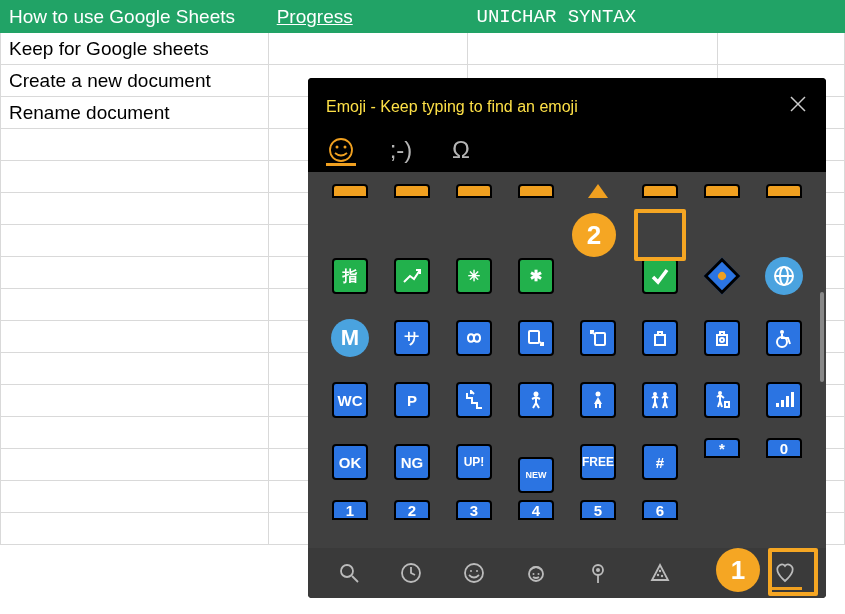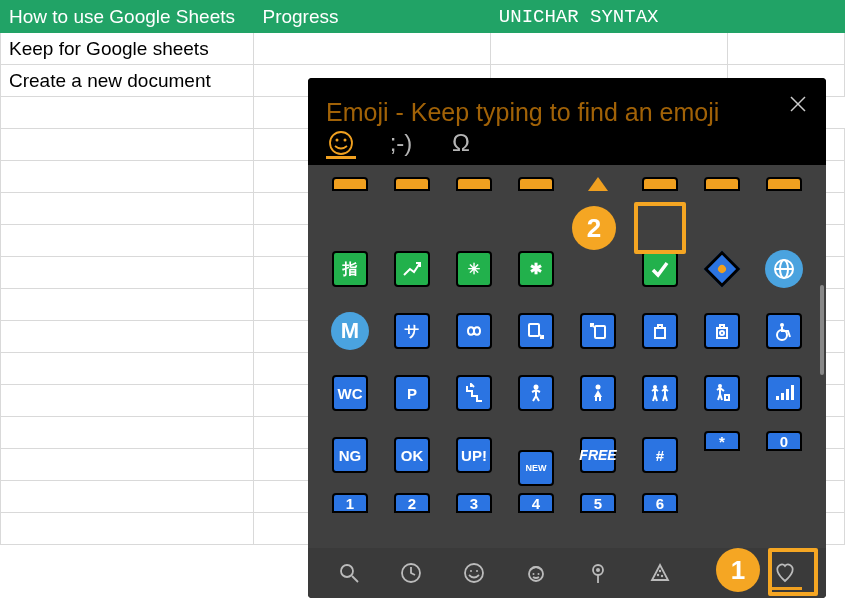--- a/index.html
+++ b/index.html
@@ -26,21 +26,21 @@
     vertical-align: middle;
     color: #000;
   }
   .header .cell {
     background: #21a366;
     color: #fff;
     font-size: 19px;
     border-color: #21a366;
   }
   .col-a { width: 268px; }
-  .col-b { width: 200px; }
+  .col-b { width: 200px; text-decoration: underline; }
   .col-c { width: 250px; font-family: Liberation Mono, monospace; }
   .col-d { width: 127px; }
   .active-cell {
     border: 2.5px solid #1a73e8 !important;
   }
 
   
   .emoji-panel {
     position: absolute;
     left: 308px;
@@ -63,23 +63,23 @@
     position: absolute;
     top: 14px;
     right: 16px;
     color: #ccc;
     font-size: 22px;
     cursor: pointer;
     width: 24px; height: 24px;
     display:flex;align-items:center;justify-content:center;
   }
   .emoji-title {
-    color: #a16207;
-    font-size: 25px;
-    margin: 10px 0 2px 0;
+    color: #fde047;
+    font-size: 16px;
+    margin: 10px 0 20px 0;
   }
   .emoji-tabs {
     display: flex;
     gap: 30px;
     padding-bottom: 6px;
   }
   .emoji-tab {
     color: #b5b5b5;
     font-size: 24px;
     width: 30px; height: 30px;
@@ -208,20 +208,21 @@
     <div class="cell col-c"></div>
     <div class="cell col-d"></div>
   </div>
   <div class="row">
     <div class="cell col-a">Create a new document</div>
     <div class="cell col-b"></div>
     <div class="cell col-c"></div>
     <div class="cell col-d"></div>
   </div>
   <div class="row">
+    <div class="cell col-a">Rename document</div>
     <div class="cell col-b"></div>
     <div class="cell col-c"></div>
     <div class="cell col-d"></div>
   </div>
 
   <div class="row">
       <div class="cell col-a"></div>
       <div class="cell col-b"></div>
       <div class="cell col-c"></div>
       <div class="cell col-d"></div>
@@ -501,33 +502,33 @@
           <div class="emoji-square bg-blue">
             <svg width="20" height="20" viewBox="0 0 20 20">
               <rect x="2" y="13" width="3" height="4" fill="#fff"></rect>
               <rect x="7" y="10" width="3" height="7" fill="#fff"></rect>
               <rect x="12" y="6" width="3" height="11" fill="#fff"></rect>
               <rect x="17" y="2" width="3" height="15" fill="#fff"></rect>
             </svg>
           </div>
         </div>
         <div class="emoji-cell">
+          <div class="emoji-square bg-blue">OK</div>
+        </div>
+        <div class="emoji-cell">
           <div class="emoji-square bg-blue">NG</div>
         </div>
         <div class="emoji-cell">
-          <div class="emoji-square bg-blue">OK</div>
-        </div>
-        <div class="emoji-cell">
-          <div class="emoji-square bg-blue" style="font-size: 15px;">UP!</div>
+          <div class="emoji-square bg-blue" style="font-size: 12px;">UP!</div>
         </div>
         <div class="emoji-cell">
           <div class="emoji-square bg-blue" style="font-size: 9px; margin-top: 26px;">NEW</div>
         </div>
         <div class="emoji-cell">
-          <div class="emoji-square bg-blue" style="font-size: 14px; font-style: italic;">FREE</div>
+          <div class="emoji-square bg-blue" style="font-size: 12px;">FREE</div>
         </div>
         <div class="emoji-cell">
           <div class="emoji-square bg-blue">#</div>
         </div>
         <div class="emoji-cell" style="height: 28px;">
           <div class="emoji-square bg-blue" style="height: 20px; border-radius: 4px 4px 0px 0px;">*</div>
         </div>
         <div class="emoji-cell" style="height: 28px;">
           <div class="emoji-square bg-blue" style="height: 20px; border-radius: 4px 4px 0px 0px;">0</div>
         </div>

